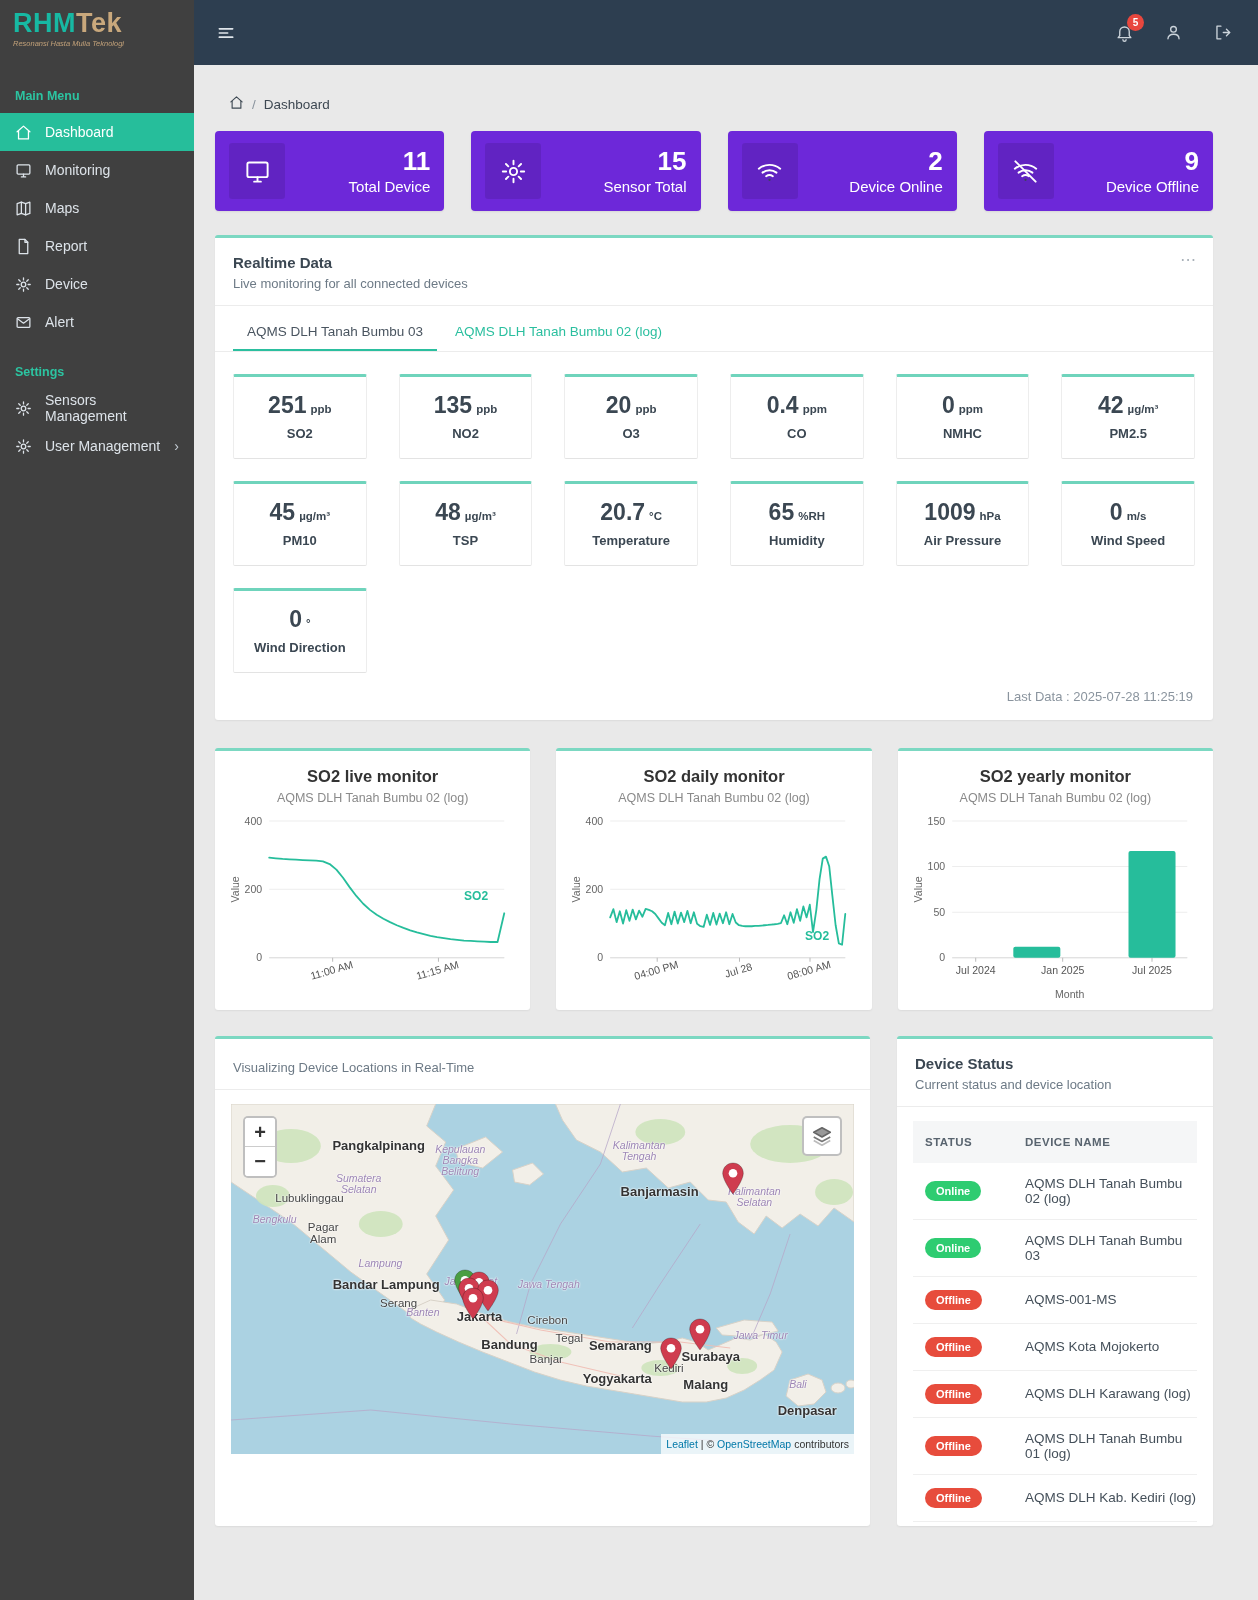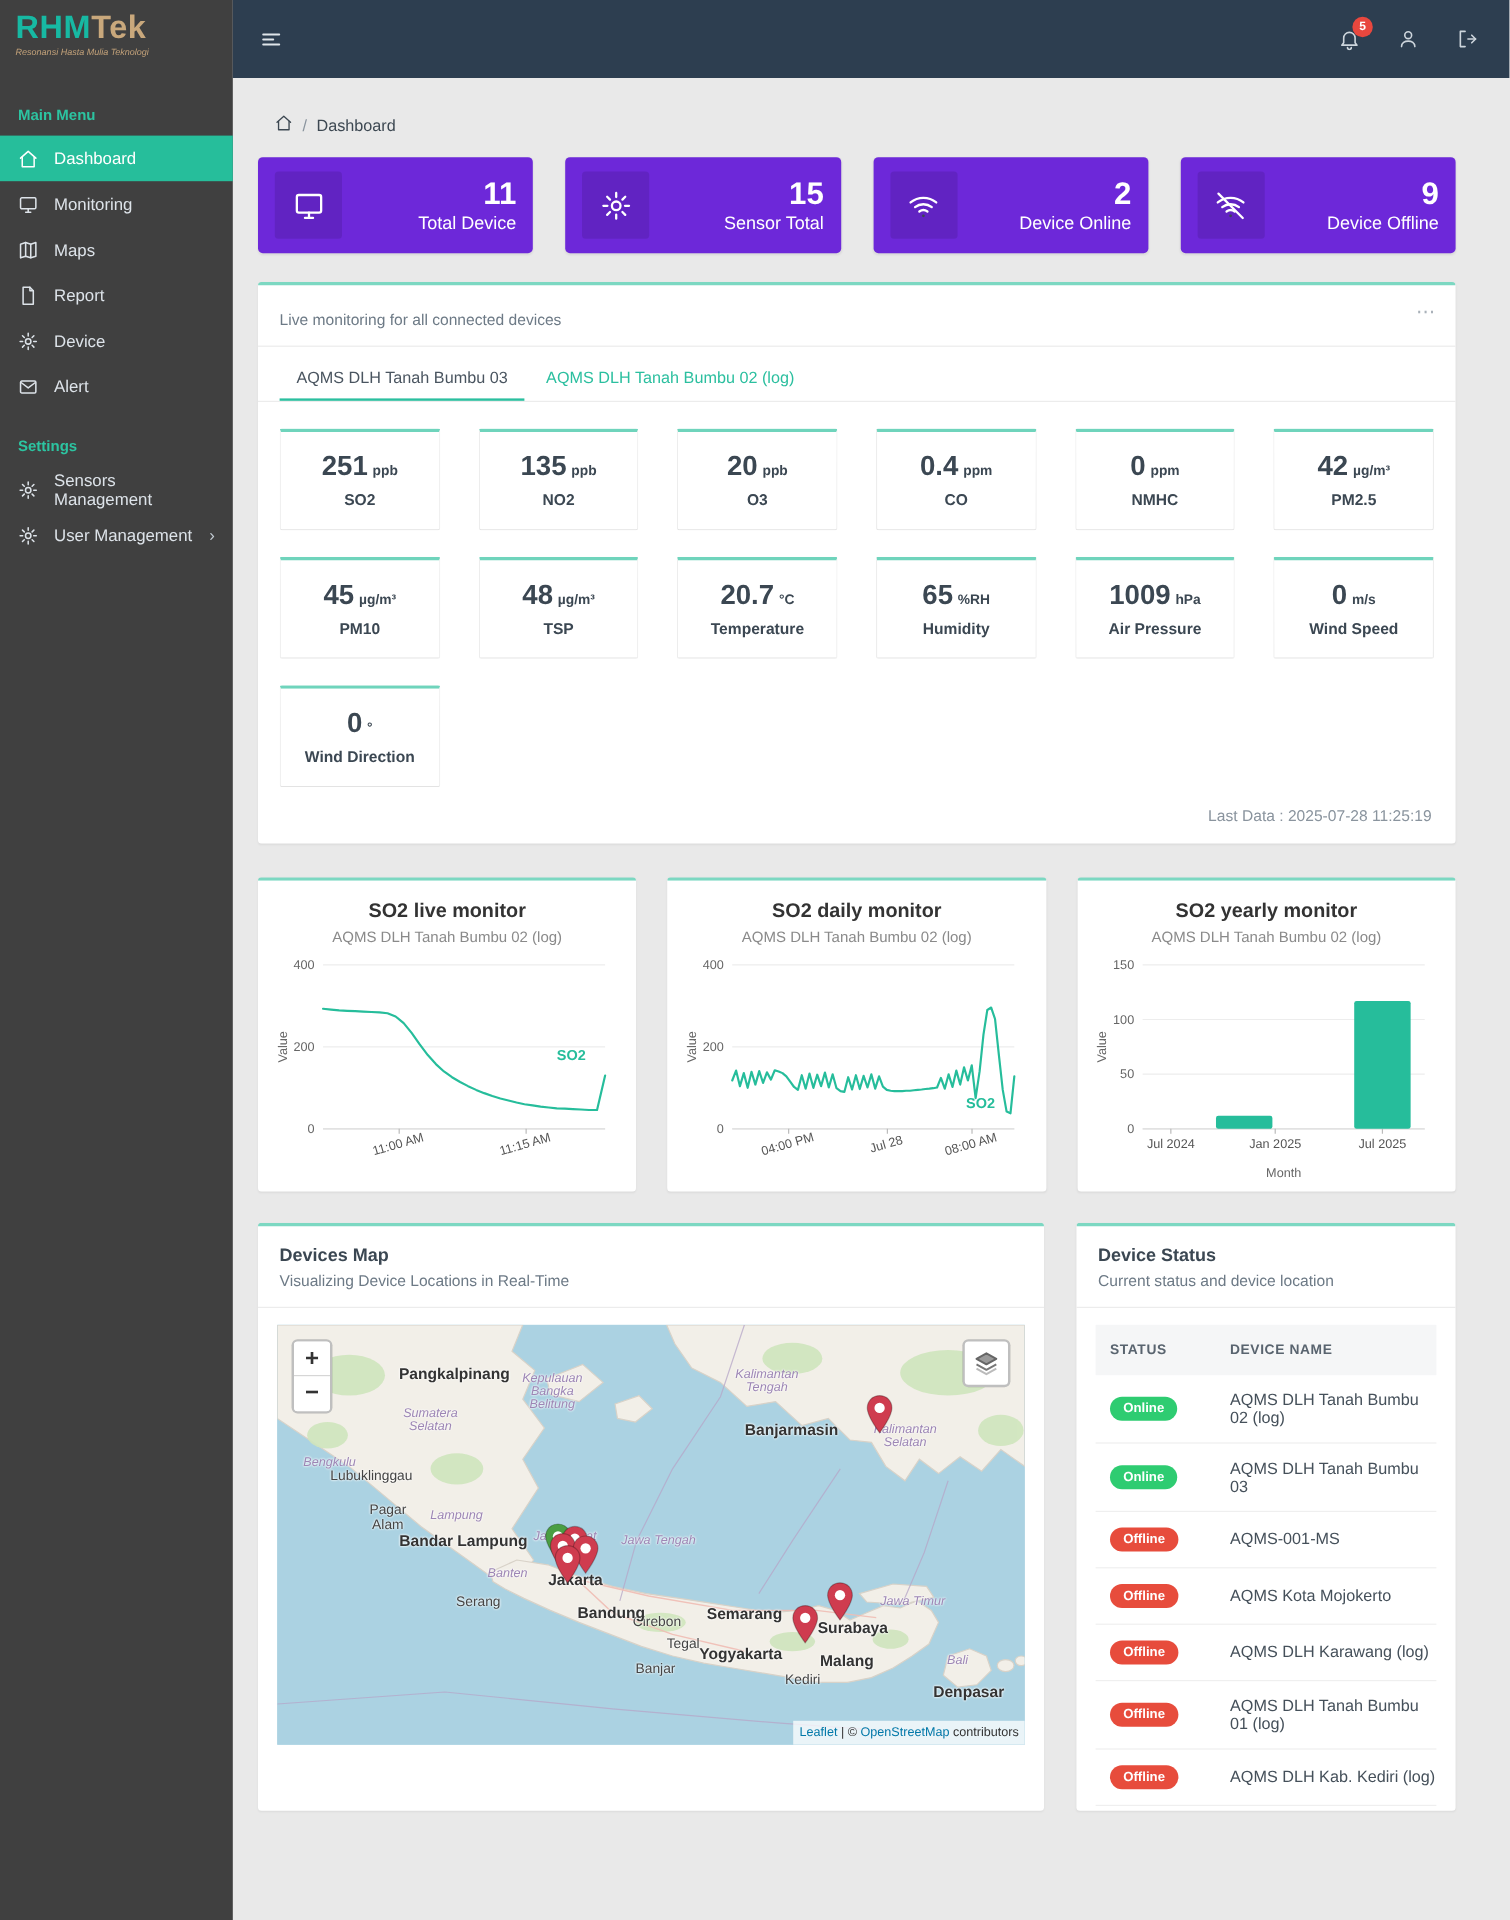--- a/index.html
+++ b/index.html
@@ -75,21 +75,21 @@
   .chart-sub { text-align:center; font-size:12.5px; color:#8a8a8a; margin-top:5px; }
   .chart-svg { display:block; width:100%; margin-top:4px; }
 
   
   .bottom { display:grid; grid-template-columns:655px 316px; gap:27px; margin-top:26px; }
   .map-card { padding-bottom:16px; }
   .map-box { position:relative; margin:14px 16px 0 16px; height:350px; overflow:hidden; background:#abd2e2; }
   .map-box svg.basemap { position:absolute; inset:0; width:100%; height:100%; }
   .map-lbl { position:absolute; transform:translate(-50%,-50%); white-space:pre; text-align:center; line-height:11px; pointer-events:none; text-shadow:0 0 2px #fff,0 0 2px #fff; }
   .map-lbl.city-lg { font-size:13px; font-weight:bold; color:#333; line-height:13px; }
-  .map-lbl.city { font-size:11.5px; color:#444; line-height:12px;margin-top:32px; }
+  .map-lbl.city { font-size:11.5px; color:#444; line-height:12px; }
   .map-lbl.region { font-size:10.5px; font-style:italic; color:#9d86b5; line-height:11px; }
   .marker { position:absolute; width:24px; height:33px; transform:translate(-50%,-100%); }
   .zoomctl { position:absolute; top:12px; left:12px; width:34px; background:#fff; border:2px solid rgba(0,0,0,.25); border-radius:5px; overflow:hidden; z-index:5; }
   .zoombtn { display:block; width:100%; height:29px; text-align:center; font-size:20px; font-weight:bold; color:#333; line-height:28px; cursor:pointer; background:#fff; border:none; }
   .zoombtn:first-child { border-bottom:1px solid #ccc; }
   .layerctl { position:absolute; top:12px; right:12px; width:40px; height:40px; background:#fff; border:2px solid rgba(0,0,0,.25); border-radius:5px; display:flex; align-items:center; justify-content:center; z-index:5; cursor:pointer; }
   .layerctl svg { width:22px; height:22px; }
   .attrib { position:absolute; right:0; bottom:0; background:rgba(255,255,255,.75); font-size:10.5px; color:#333; padding:4px 5px; z-index:5; }
   .attrib a { color:#0078a8; text-decoration:none; cursor:pointer; }
 
@@ -290,20 +290,21 @@
             </div>
             <div class="stat-txt">
               <div class="stat-val">9</div>
               <div class="stat-lbl">Device Offline</div>
             </div>
           </div>
         </div>
 
       <div class="panel rt-panel">
         <div class="panel-head">
+          <div class="panel-title">Realtime Data</div>
           <div class="panel-sub">Live monitoring for all connected devices</div>
           <span class="dots">⋯</span>
         </div>
         <div class="tabs" id="rt-tabs">
             <div class="tab active">AQMS DLH Tanah Bumbu 03</div>
             <div class="tab">AQMS DLH Tanah Bumbu 02 (log)</div>
           </div>
         <div class="sensor-grid" id="sensor-grid">
             <div class="tile">
               <div class="tile-valrow">
@@ -467,21 +468,20 @@
               <rect x="100.83999999999999" y="137.12" width="46.800000000000004" height="10.879999999999995" rx="2" fill="#26bd9b"></rect>
               <rect x="215.5" y="41.92" width="46.800000000000004" height="106.08" rx="2" fill="#26bd9b"></rect>
             </svg>
           </div>
         </div>
 
       <div class="bottom">
 
         <div class="panel map-card">
           <div class="panel-head">
-            <div class="panel-title">Devices Map</div>
             <div class="panel-sub">Visualizing Device Locations in Real-Time</div>
           </div>
           <div class="map-box" id="map-box">
             <svg class="basemap" viewBox="0 0 624 350" preserveAspectRatio="none">
               <rect x="0" y="0" width="624" height="350" fill="#abd2e2"></rect>
 
               <polygon points="0,0 205,0 196,22 215,38 205,62 223,86 205,112 218,136 196,170 214,196 200,214 176,208 120,168 60,118 0,78" fill="#f2efe8" stroke="#d8d2c8" stroke-width="1"></polygon>
 
               <polygon points="225,45 255,33 272,48 252,64 228,58" fill="#f2efe8" stroke="#d8d2c8"></polygon>
               <polygon points="282,66 302,59 313,70 299,81 284,78" fill="#f2efe8" stroke="#d8d2c8"></polygon>

